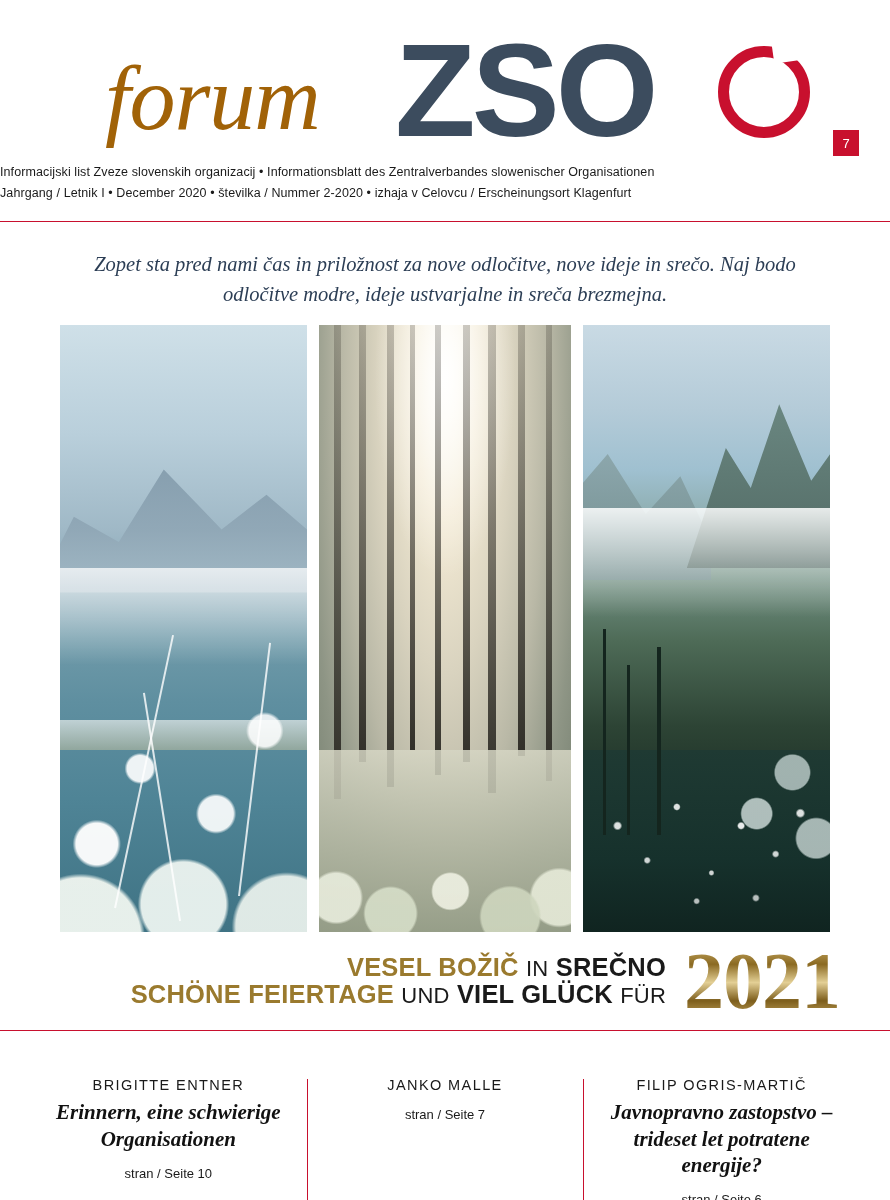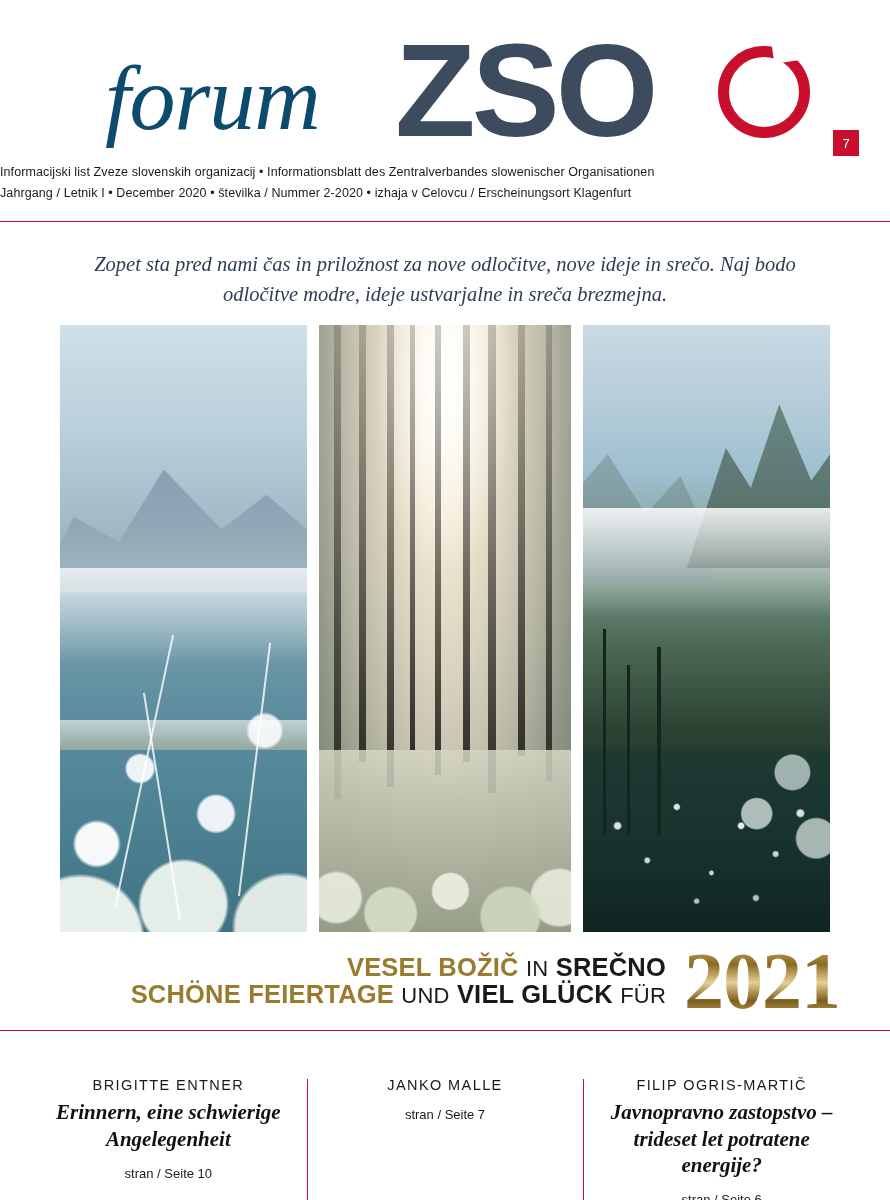--- a/index.html
+++ b/index.html
@@ -31,21 +31,21 @@
   }
   .logo-forum {
     position: absolute;
     left: 0;
     top: 52px;
     font-family: "Liberation Serif", serif;
     font-style: italic;
     font-size: 92px;
     line-height: 1;
     letter-spacing: -1px;
-    color: #0c4a6e;
+    color: #a16207;
     font-weight: 400;
   }
   .logo-zso {
     position: absolute;
     left: 290px;
     top: 25px;
     font-family: "Liberation Sans", sans-serif;
     font-weight: 700;
     font-size: 132px;
     line-height: 1;
@@ -420,21 +420,21 @@
   </div>
   <div class="year">2021</div>
 </div>
 
 <div class="rule-bottom"></div>
 
 <div class="teasers">
 
   <div class="teaser">
     <div class="t-author">BRIGITTE ENTNER</div>
-    <div class="t-title">Erinnern, eine schwierige Angelegenheit</div>
+    <div class="t-title">Erinnern, eine schwierige Organisationen</div>
     <div class="t-page">stran / Seite 10</div>
   </div>
 
   <div class="teaser">
     <div class="t-author">JANKO MALLE</div>
     <div class="t-page">stran / Seite 7</div>
   </div>
 
   <div class="teaser">
     <div class="t-author">FILIP OGRIS-MARTIČ</div>

